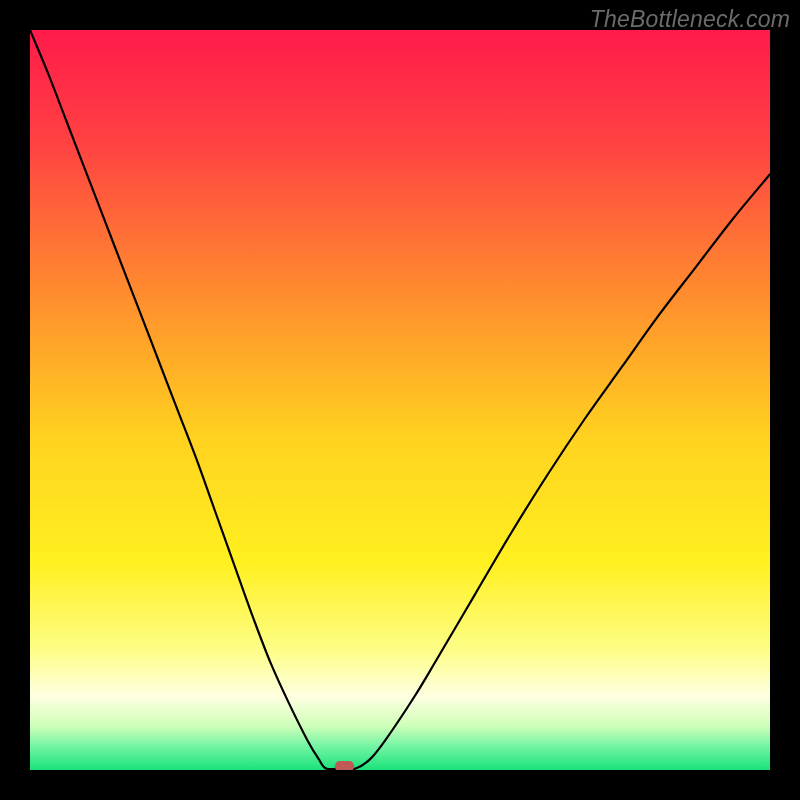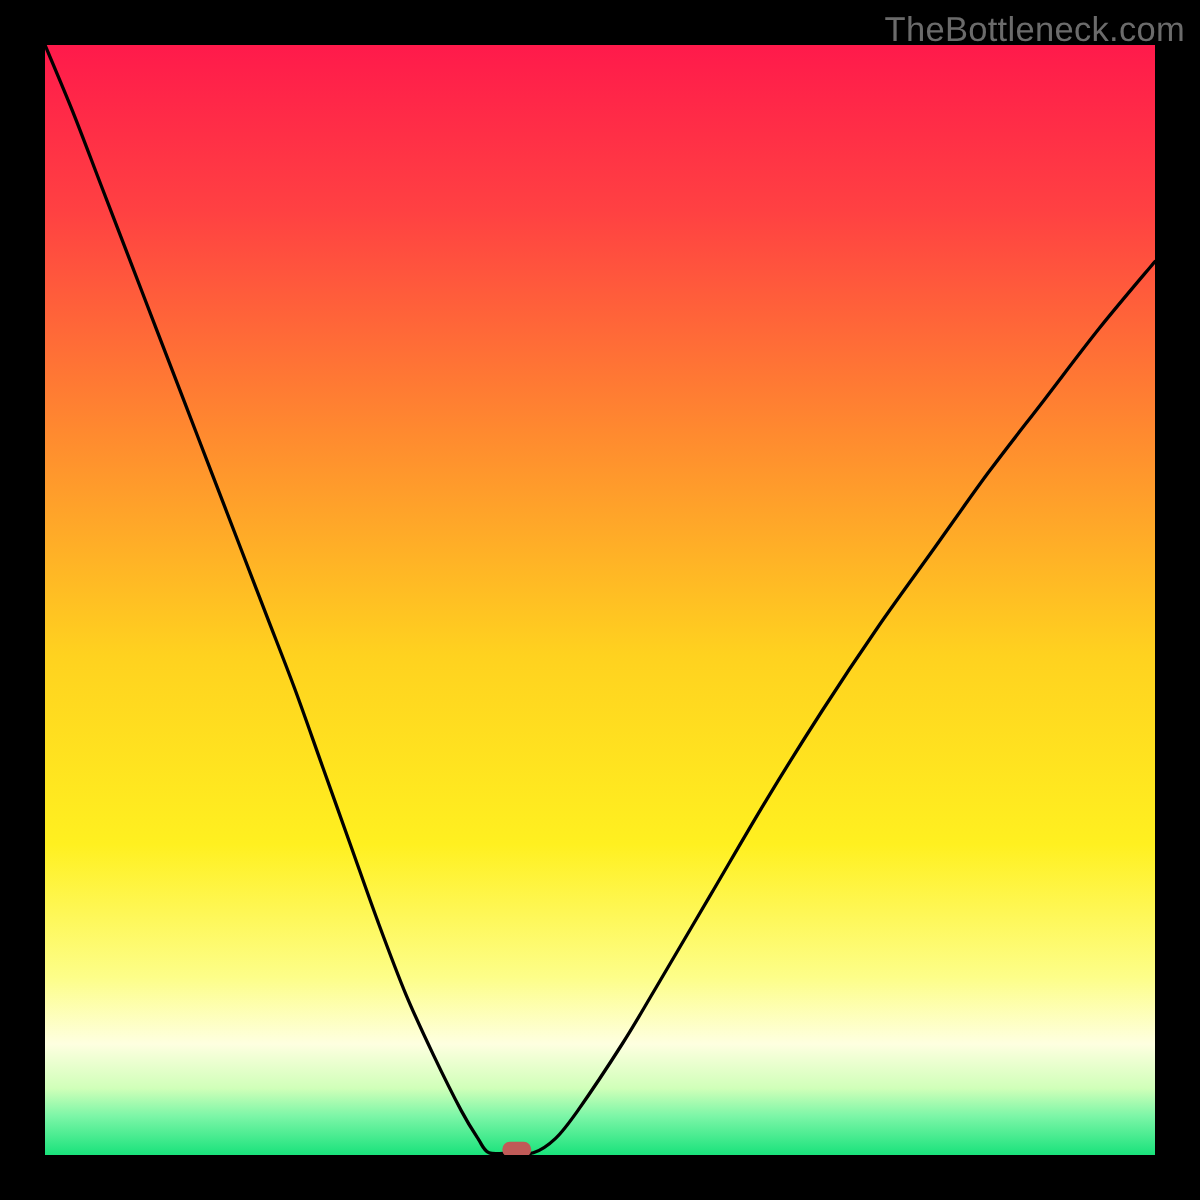--- a/index.html
+++ b/index.html
@@ -9,20 +9,21 @@
     height: 800px;
     overflow: hidden;
     background: #000;
     font-family: Arial, Helvetica, sans-serif;
   }
   .frame {
     position: relative;
     width: 800px;
     height: 800px;
     background: #000;
+    font-style: italic;
   }
   .plot {
     position: absolute;
     left: 30px;
     top: 30px;
     width: 740px;
     height: 740px;
     box-sizing: border-box;
   }
   .watermark {

